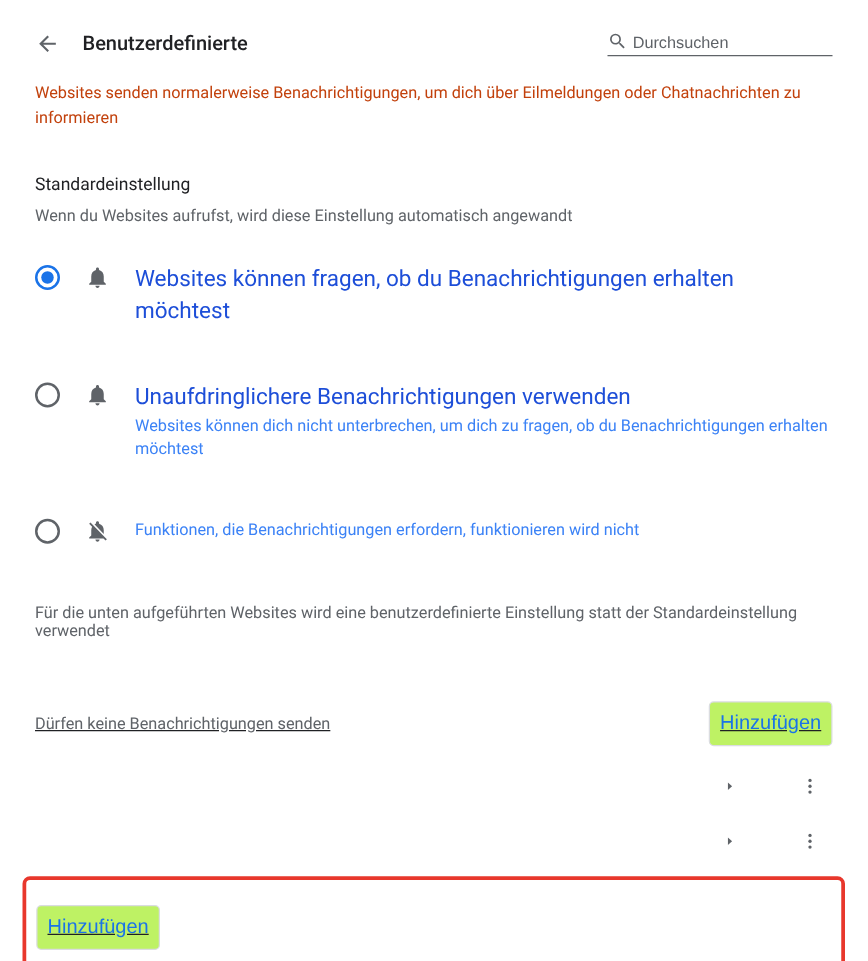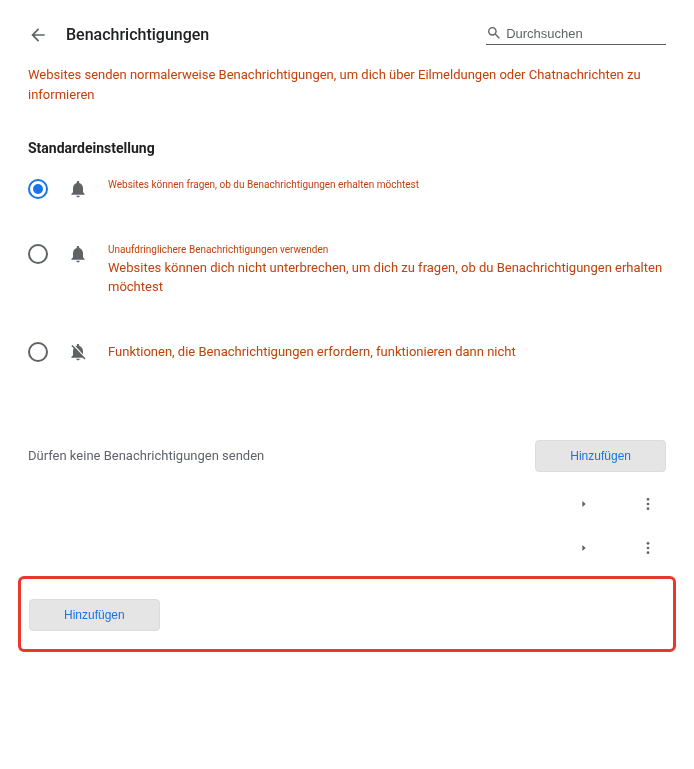--- a/index.html
+++ b/index.html
@@ -31,21 +31,21 @@
     width: 180px; padding-bottom: 2px; gap: 2px;
     color: #5f6368;
   }
   .search-input {
     border: none; outline: none;
     font-size: 13px; width: 100%;
     color: #202124; background: transparent;
   }
   .search-input::placeholder { color: #5f6368; }
   .intro { color: #c2410c; font-size: 13px; line-height: 1.5; margin-bottom: 36px; }
-  .section-title { font-size: 14px; font-weight: 700; margin-bottom: 10px; color: #202124; }
+  .section-title { font-size: 14px; font-weight: 400; margin-bottom: 10px; color: #202124; }
   .section-sub { color: #5f6368; font-size: 13px; margin-bottom: 18px; }
   .radio-row {
     display: flex; align-items: flex-start;
     gap: 20px; padding: 12px 0;
   }
   .radio {
     width: 20px; height: 20px; flex: 0 0 20px;
     border: 2px solid #5f6368; border-radius: 50%;
     position: relative; margin-top: 1px;
     cursor: pointer;
@@ -55,33 +55,34 @@
     content: ""; position: absolute;
     width: 10px; height: 10px; border-radius: 50%;
     background: #1a73e8; top: 3px; left: 3px;
   }
   .radio-icon {
     width: 20px; flex: 0 0 20px; color: #5f6368;
     display: flex; align-items: flex-start; justify-content: center;
     margin-top: 1px;
   }
   .radio-text { flex: 1; }
-  .radio-label { font-size: 10px; color: #c2410c; line-height: 1.4; }
-  .radio-desc { font-size: 13px; color: #c2410c; line-height: 1.45; margin-top: 2px; }
+  .radio-label { font-size: 18px; color: #1d4ed8; line-height: 1.4; }
+  .radio-desc { font-size: 13px; color: #3b82f6; line-height: 1.45; margin-top: 2px; }
   .gap-lg { height: 36px; }
   .gap-md { height: 20px; }
   .list-header {
     display: flex; align-items: center; justify-content: space-between;
     padding: 10px 0;
+    text-decoration: underline;
   }
   .list-header-text { font-size: 13px; color: #5f6368; }
   .add-btn {
-    border: 1px solid #dadce0; background: #e5e5e5;
-    color: #1a73e8; font-size: 12px; font-weight: 500;
-    padding: 8px 34px; border-radius: 4px; cursor: pointer;
+    border: 1px solid #dadce0; background: #bef264;
+    color: #1a73e8; font-size: 16px; font-weight: 500;
+    padding: 8px 8px; border-radius: 4px; cursor: pointer;
   }
   .site-row {
     display: flex; align-items: center; justify-content: flex-end;
     gap: 40px; padding: 12px 6px 12px 0; height: 44px;
   }
   .site-arrow, .site-menu {
     width: 24px; height: 24px;
     display: flex; align-items: center; justify-content: center;
     color: #5f6368; cursor: pointer;
   }
@@ -96,33 +97,34 @@
 
 <div class="container">
 
   <div class="header">
     <div class="header-left">
       <div class="back-btn">
         <svg width="20" height="20" viewBox="0 0 24 24" fill="#5f6368">
             <path d="M20 11H7.83l5.59-5.59L12 4l-8 8 8 8 1.41-1.41L7.83 13H20v-2z"></path>
           </svg>
       </div>
-      <div class="page-title">Benachrichtigungen</div>
+      <div class="page-title">Benutzerdefinierte</div>
     </div>
     <div class="search-wrap">
       <svg width="18" height="18" viewBox="0 0 24 24" fill="#5f6368">
           <path d="M15.5 14h-.79l-.28-.27A6.471 6.471 0 0016 9.5 6.5 6.5 0 109.5 16c1.61 0 3.09-.59 4.23-1.57l.27.28v.79l5 4.99L20.49 19l-4.99-5zm-6 0C7.01 14 5 11.99 5 9.5S7.01 5 9.5 5 14 7.01 14 9.5 11.99 14 9.5 14z"></path>
         </svg>
       <input class="search-input" placeholder="Durchsuchen" style="">
     </div>
   </div>
 
   <div class="intro">Websites senden normalerweise Benachrichtigungen, um dich über Eilmeldungen oder Chatnachrichten zu informieren</div>
 
   <div class="section-title">Standardeinstellung</div>
+  <div class="section-sub">Wenn du Websites aufrufst, wird diese Einstellung automatisch angewandt</div>
 
   <div class="radio-row">
     <div class="radio checked"></div>
     <div class="radio-icon">
       <svg width="20" height="20" viewBox="0 0 24 24" fill="#5f6368">
           <path d="M12 22c1.1 0 2-.9 2-2h-4c0 1.1.9 2 2 2zm6-6v-5c0-3.07-1.64-5.64-4.5-6.32V4c0-.83-.67-1.5-1.5-1.5S10.5 3.17 10.5 4v.68C7.63 5.36 6 7.92 6 11v5l-2 2v1h16v-1l-2-2z"></path>
         </svg>
     </div>
     <div class="radio-text">
       <div class="radio-label">Websites können fragen, ob du Benachrichtigungen erhalten möchtest</div>
@@ -147,26 +149,27 @@
   <div class="gap-md"></div>
 
   <div class="radio-row">
     <div class="radio"></div>
     <div class="radio-icon">
       <svg width="20" height="20" viewBox="0 0 24 24" fill="#5f6368">
           <path d="M20 18.69L7.84 6.14 5.27 3.49 4 4.76l2.8 2.8v.01c-.52.99-.8 2.16-.8 3.42v5l-2 2v1h13.73l2 2L21 19.72l-1-1.03zM12 22c1.11 0 2-.89 2-2h-4c0 1.11.89 2 2 2zm6-7.32V11c0-3.08-1.64-5.64-4.5-6.32V4c0-.83-.67-1.5-1.5-1.5s-1.5.67-1.5 1.5v.68c-.15.03-.29.08-.42.12-.1.03-.2.07-.3.11h-.01c-.01 0-.01 0-.02.01-.23.09-.46.2-.68.31 0 0-.01 0-.01.01L18 14.68z"></path>
         </svg>
     </div>
     <div class="radio-text">
-      <div class="radio-desc">Funktionen, die Benachrichtigungen erfordern, funktionieren dann nicht</div>
+      <div class="radio-desc">Funktionen, die Benachrichtigungen erfordern, funktionieren wird nicht</div>
     </div>
   </div>
 
   <div class="gap-lg"></div>
 
+  <div class="section-sub">Für die unten aufgeführten Websites wird eine benutzerdefinierte Einstellung statt der Standardeinstellung verwendet</div>
 
   <div class="gap-md"></div>
 
   <div class="list-header">
     <div class="list-header-text">Dürfen keine Benachrichtigungen senden</div>
     <button class="add-btn">Hinzufügen</button>
   </div>
 
   <div class="site-row">
     <div class="site-arrow">

